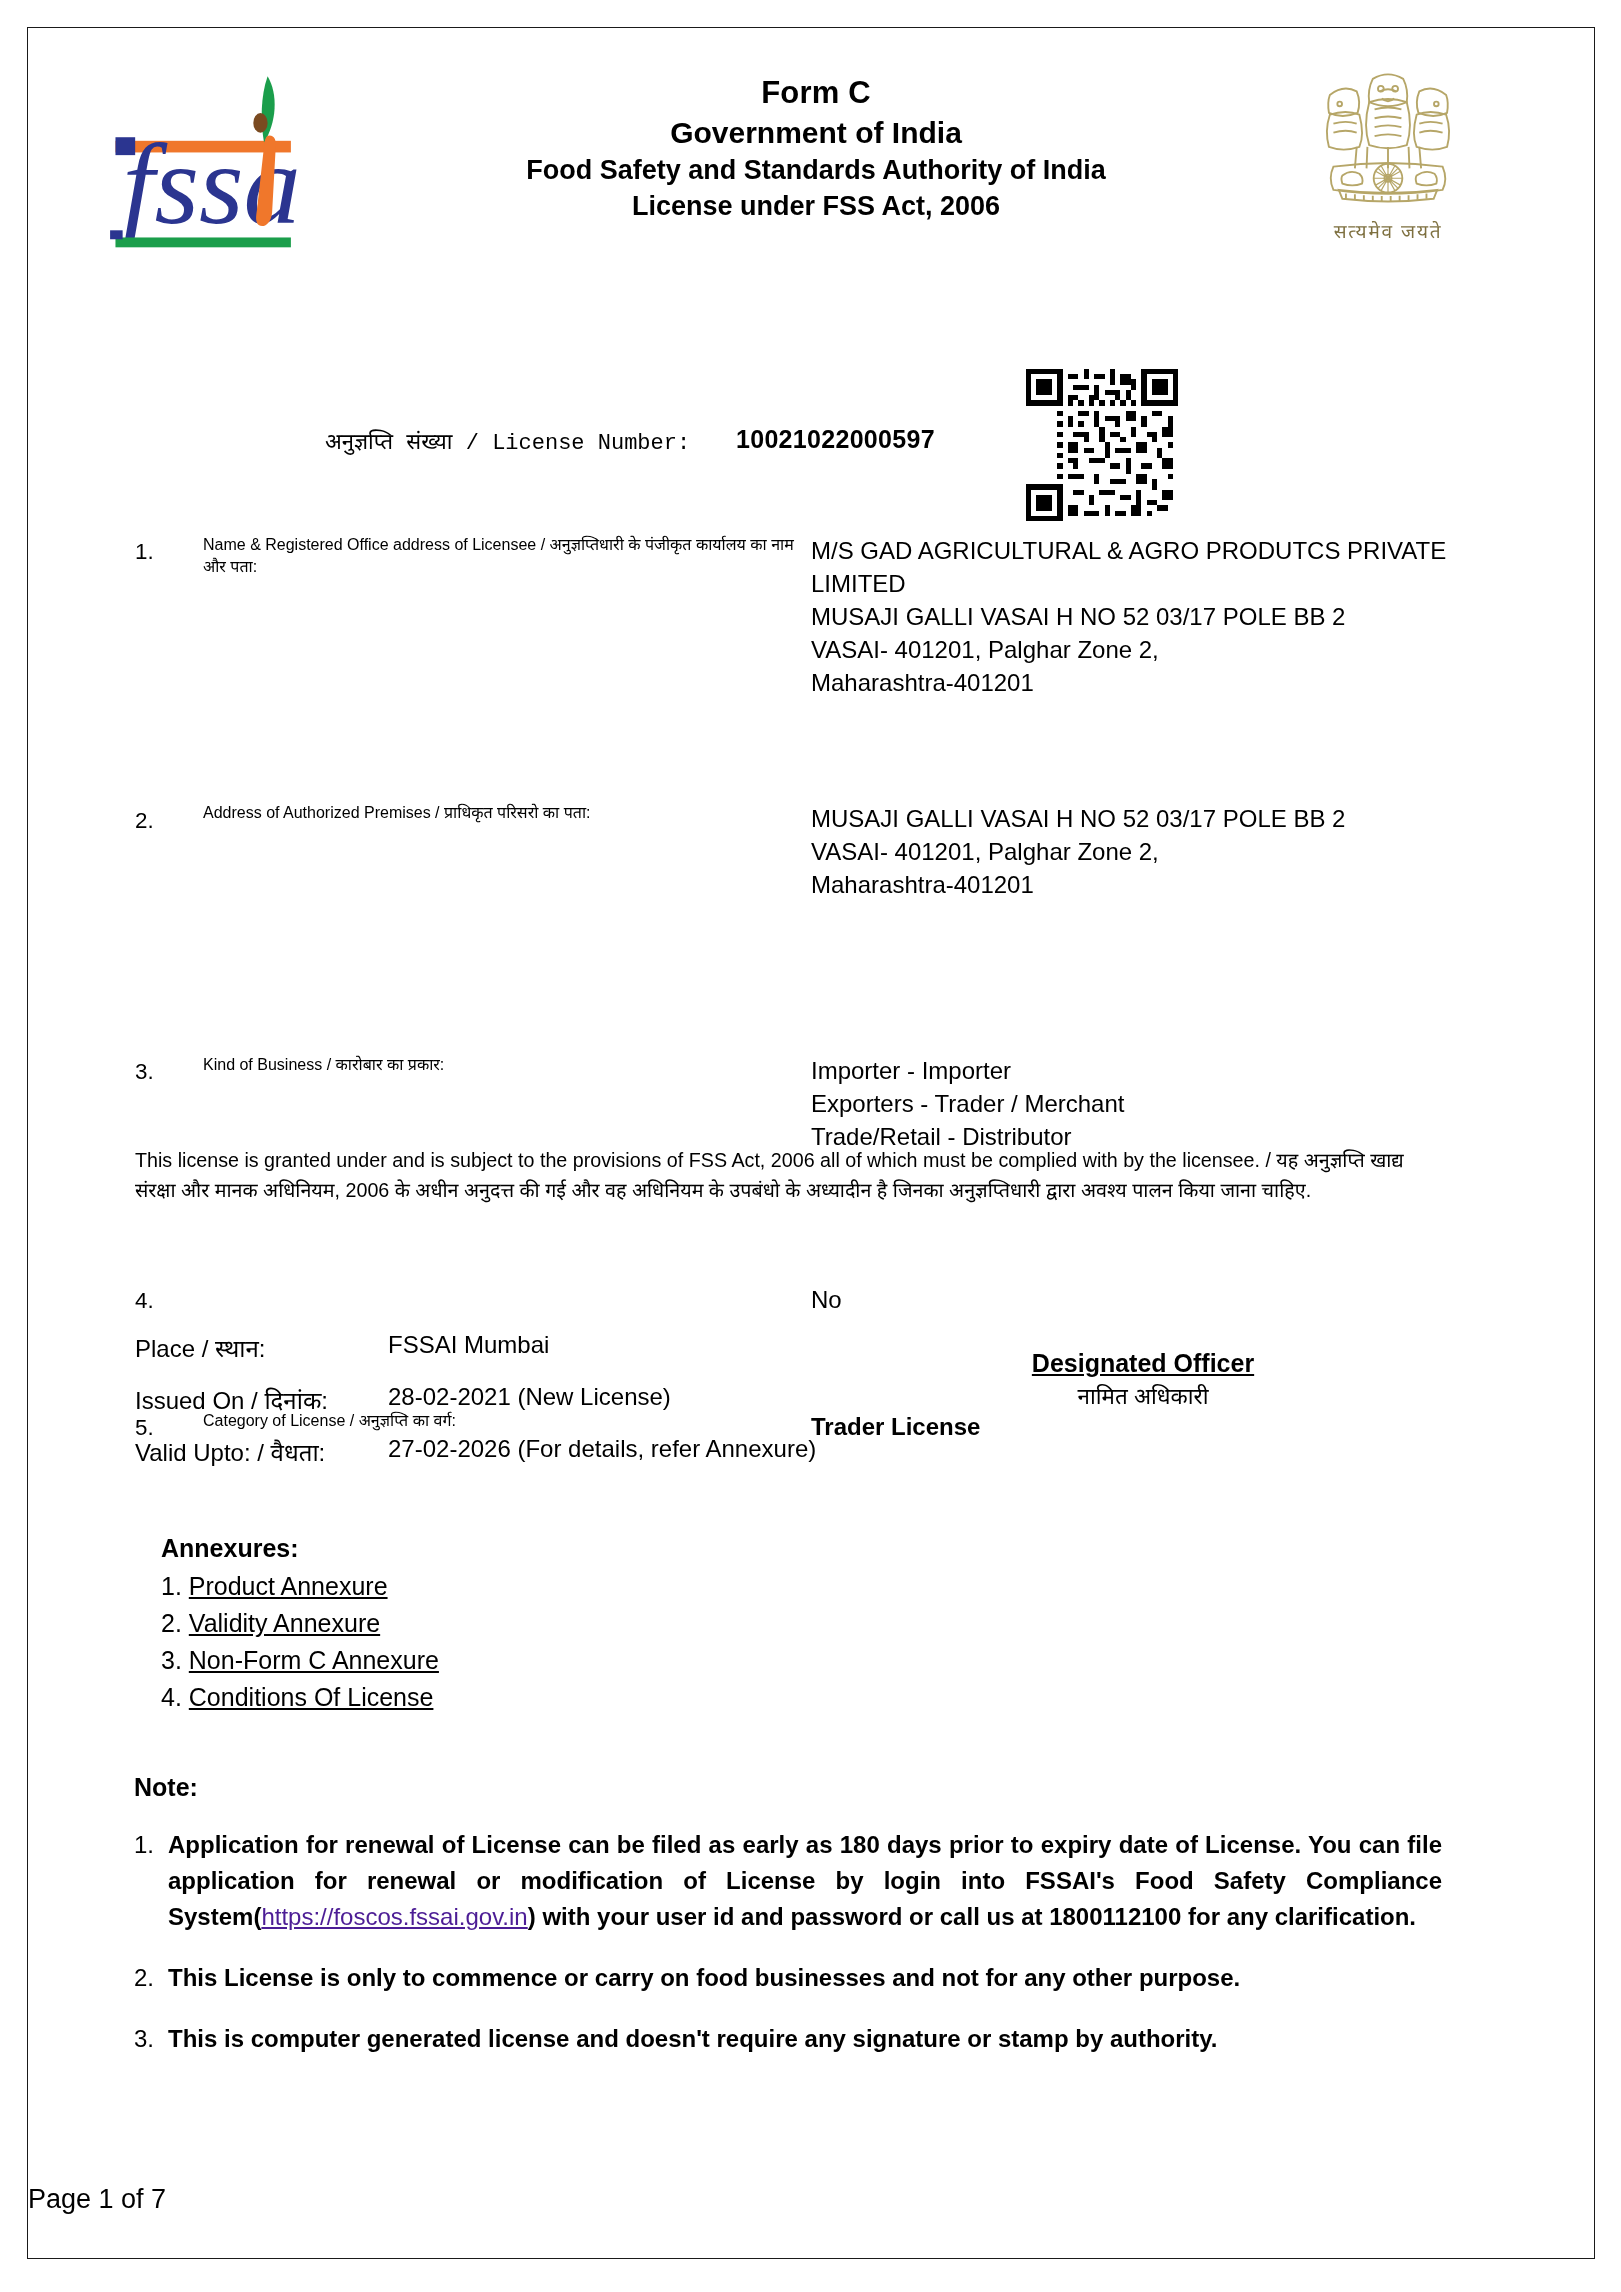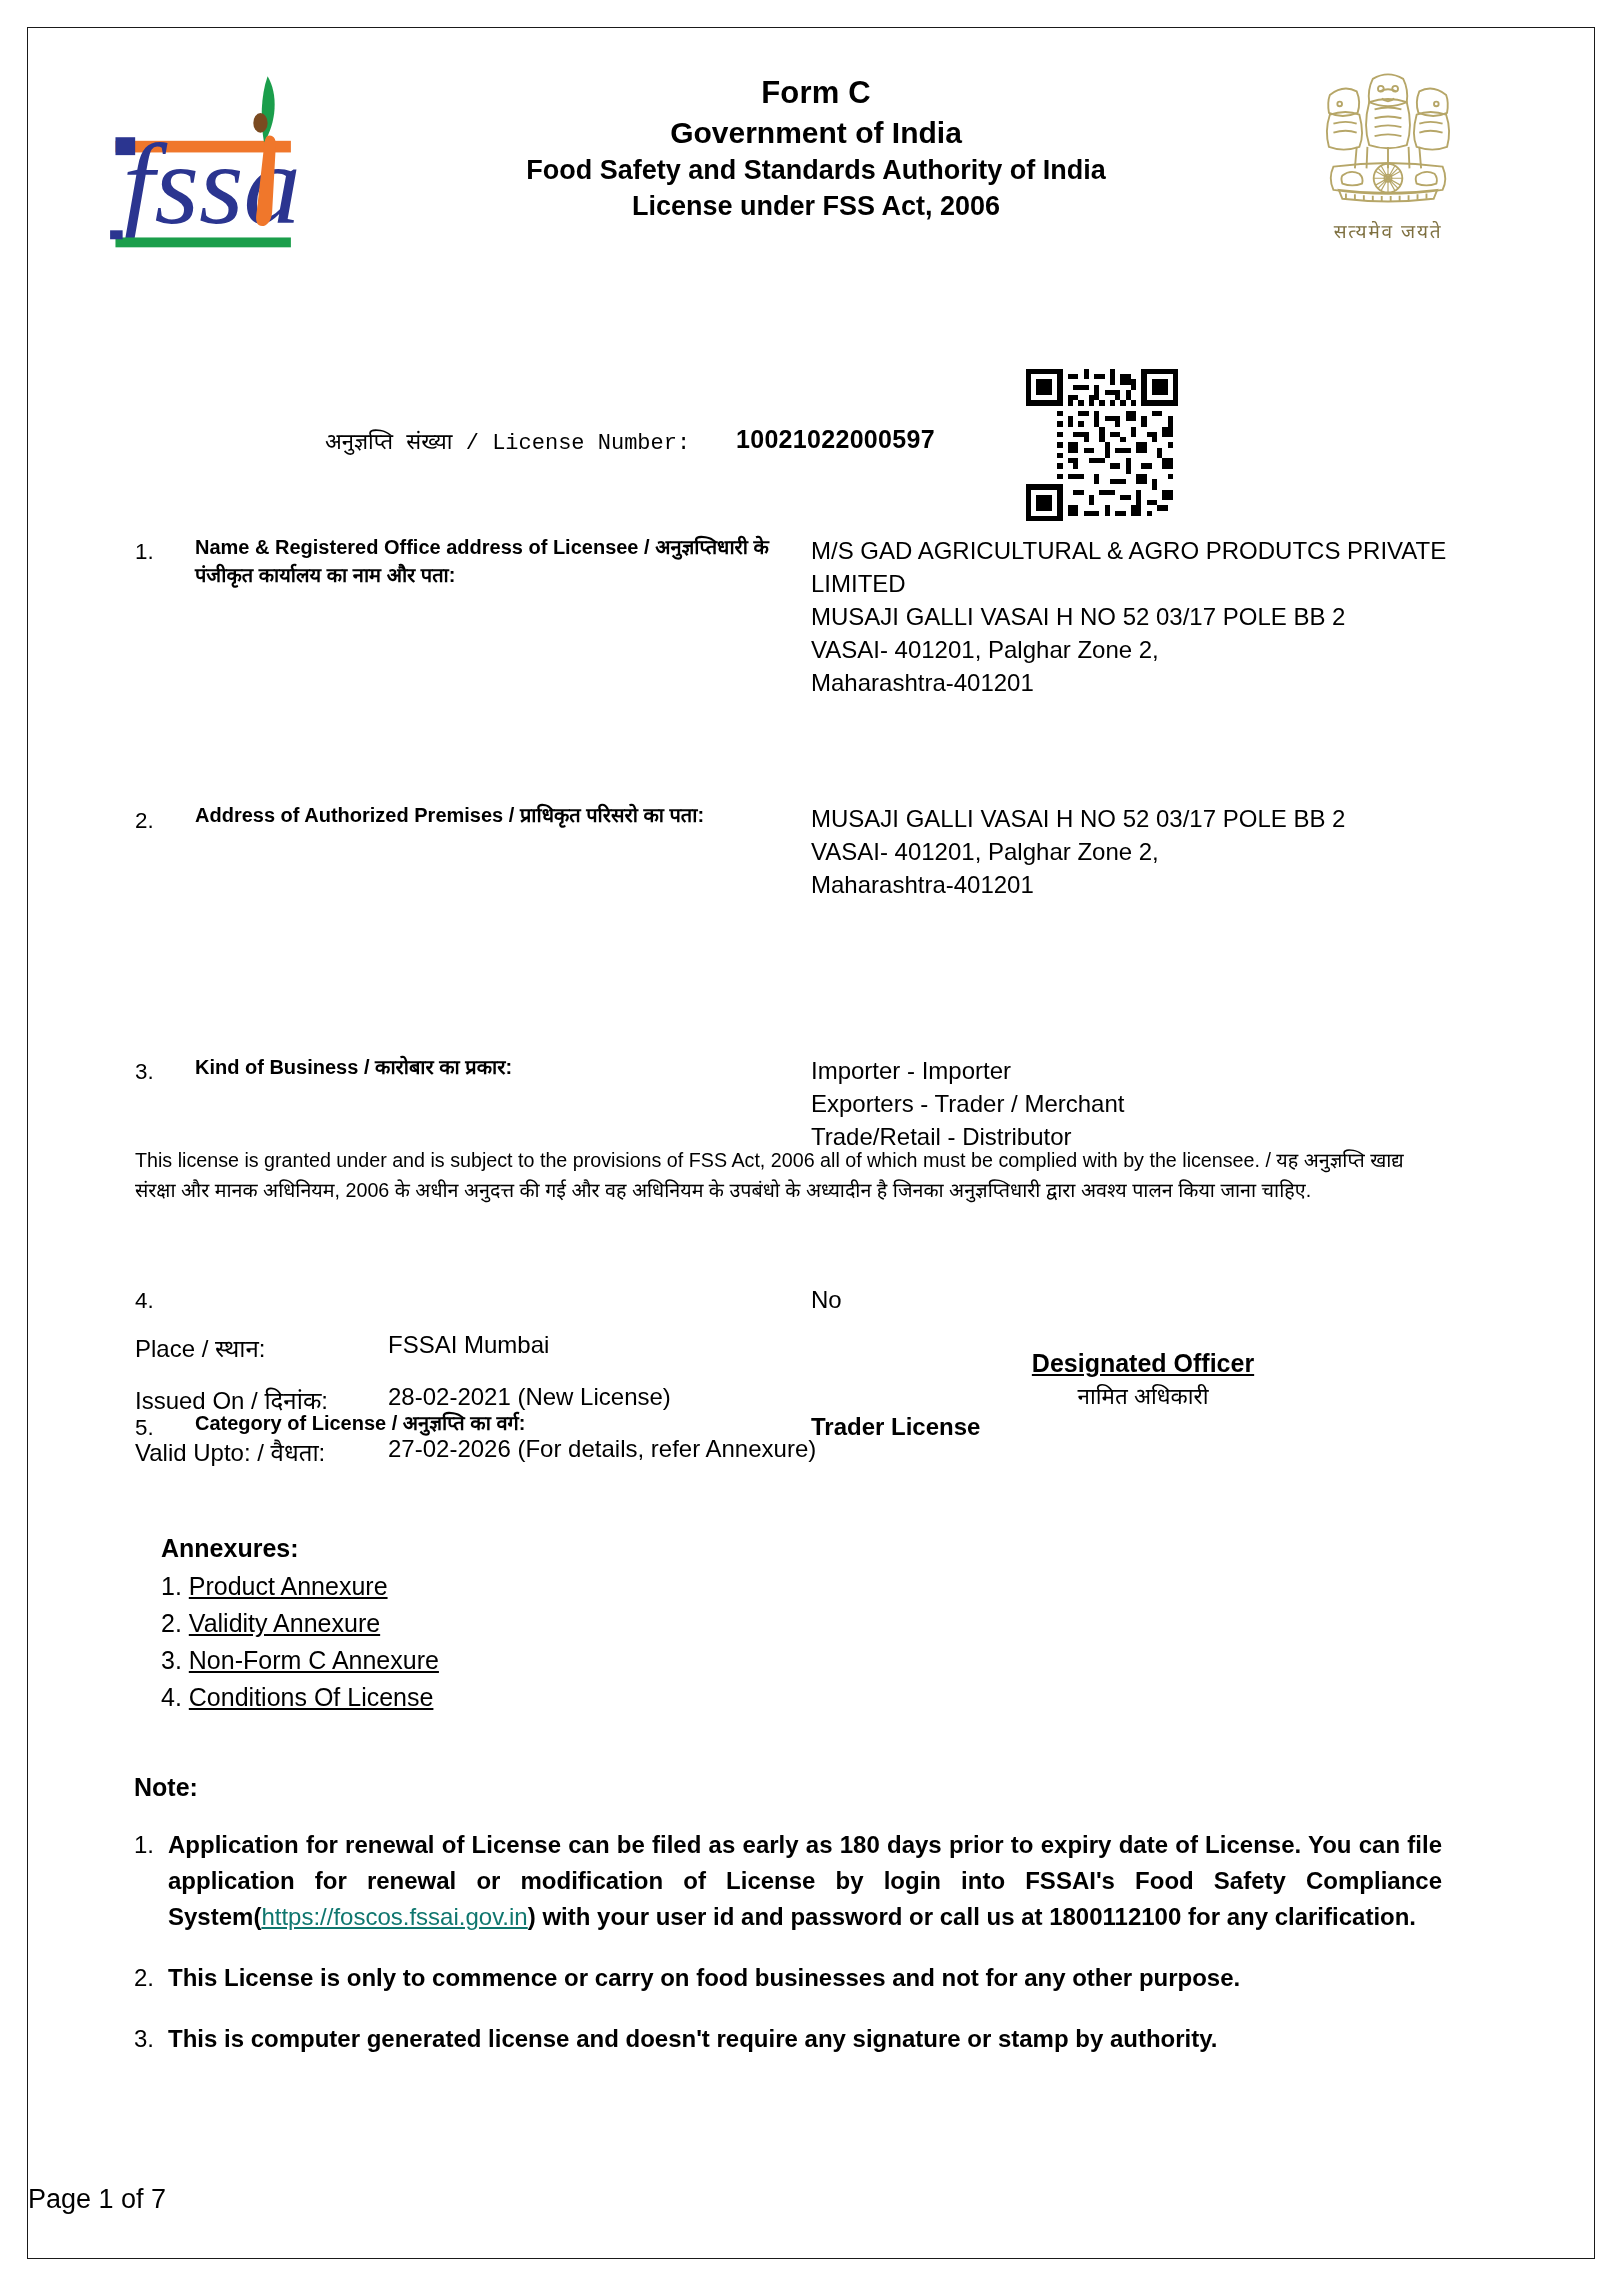--- a/index.html
+++ b/index.html
@@ -121,25 +121,24 @@
     margin-bottom: 0;
   }
   .fnum {
     position: absolute;
     left: 107px;
     font-size: 22.4px;
     line-height: 1.0;
   }
   .flabel {
     position: absolute;
-    left: 167px;
+    left: 175px;
     width: 609px;
-    font-size: 20px;
+    font-size: 16px;
     line-height: 1.38;
-    font-weight: bold;
   }
   .fvalue {
     position: absolute;
     left: 783px;
     width: 681px;
     font-size: 24px;
     line-height: 1.38;
   }
   .fvalue.bold { font-weight: bold; }
 
@@ -230,21 +229,21 @@
     margin-bottom: 25px;
   }
   .note .nnum {
     position: absolute;
     left: 0;
     top: 0;
     font-weight: normal;
   }
   .note.justify { text-align: justify; }
   .note a {
-    color: #0f766e;
+    color: #4c1d95;
     text-decoration: underline;
     font-weight: normal;
     cursor: pointer;
   }
 
   
   .footer {
     position: absolute;
     left: 0;
     bottom: 43px;

